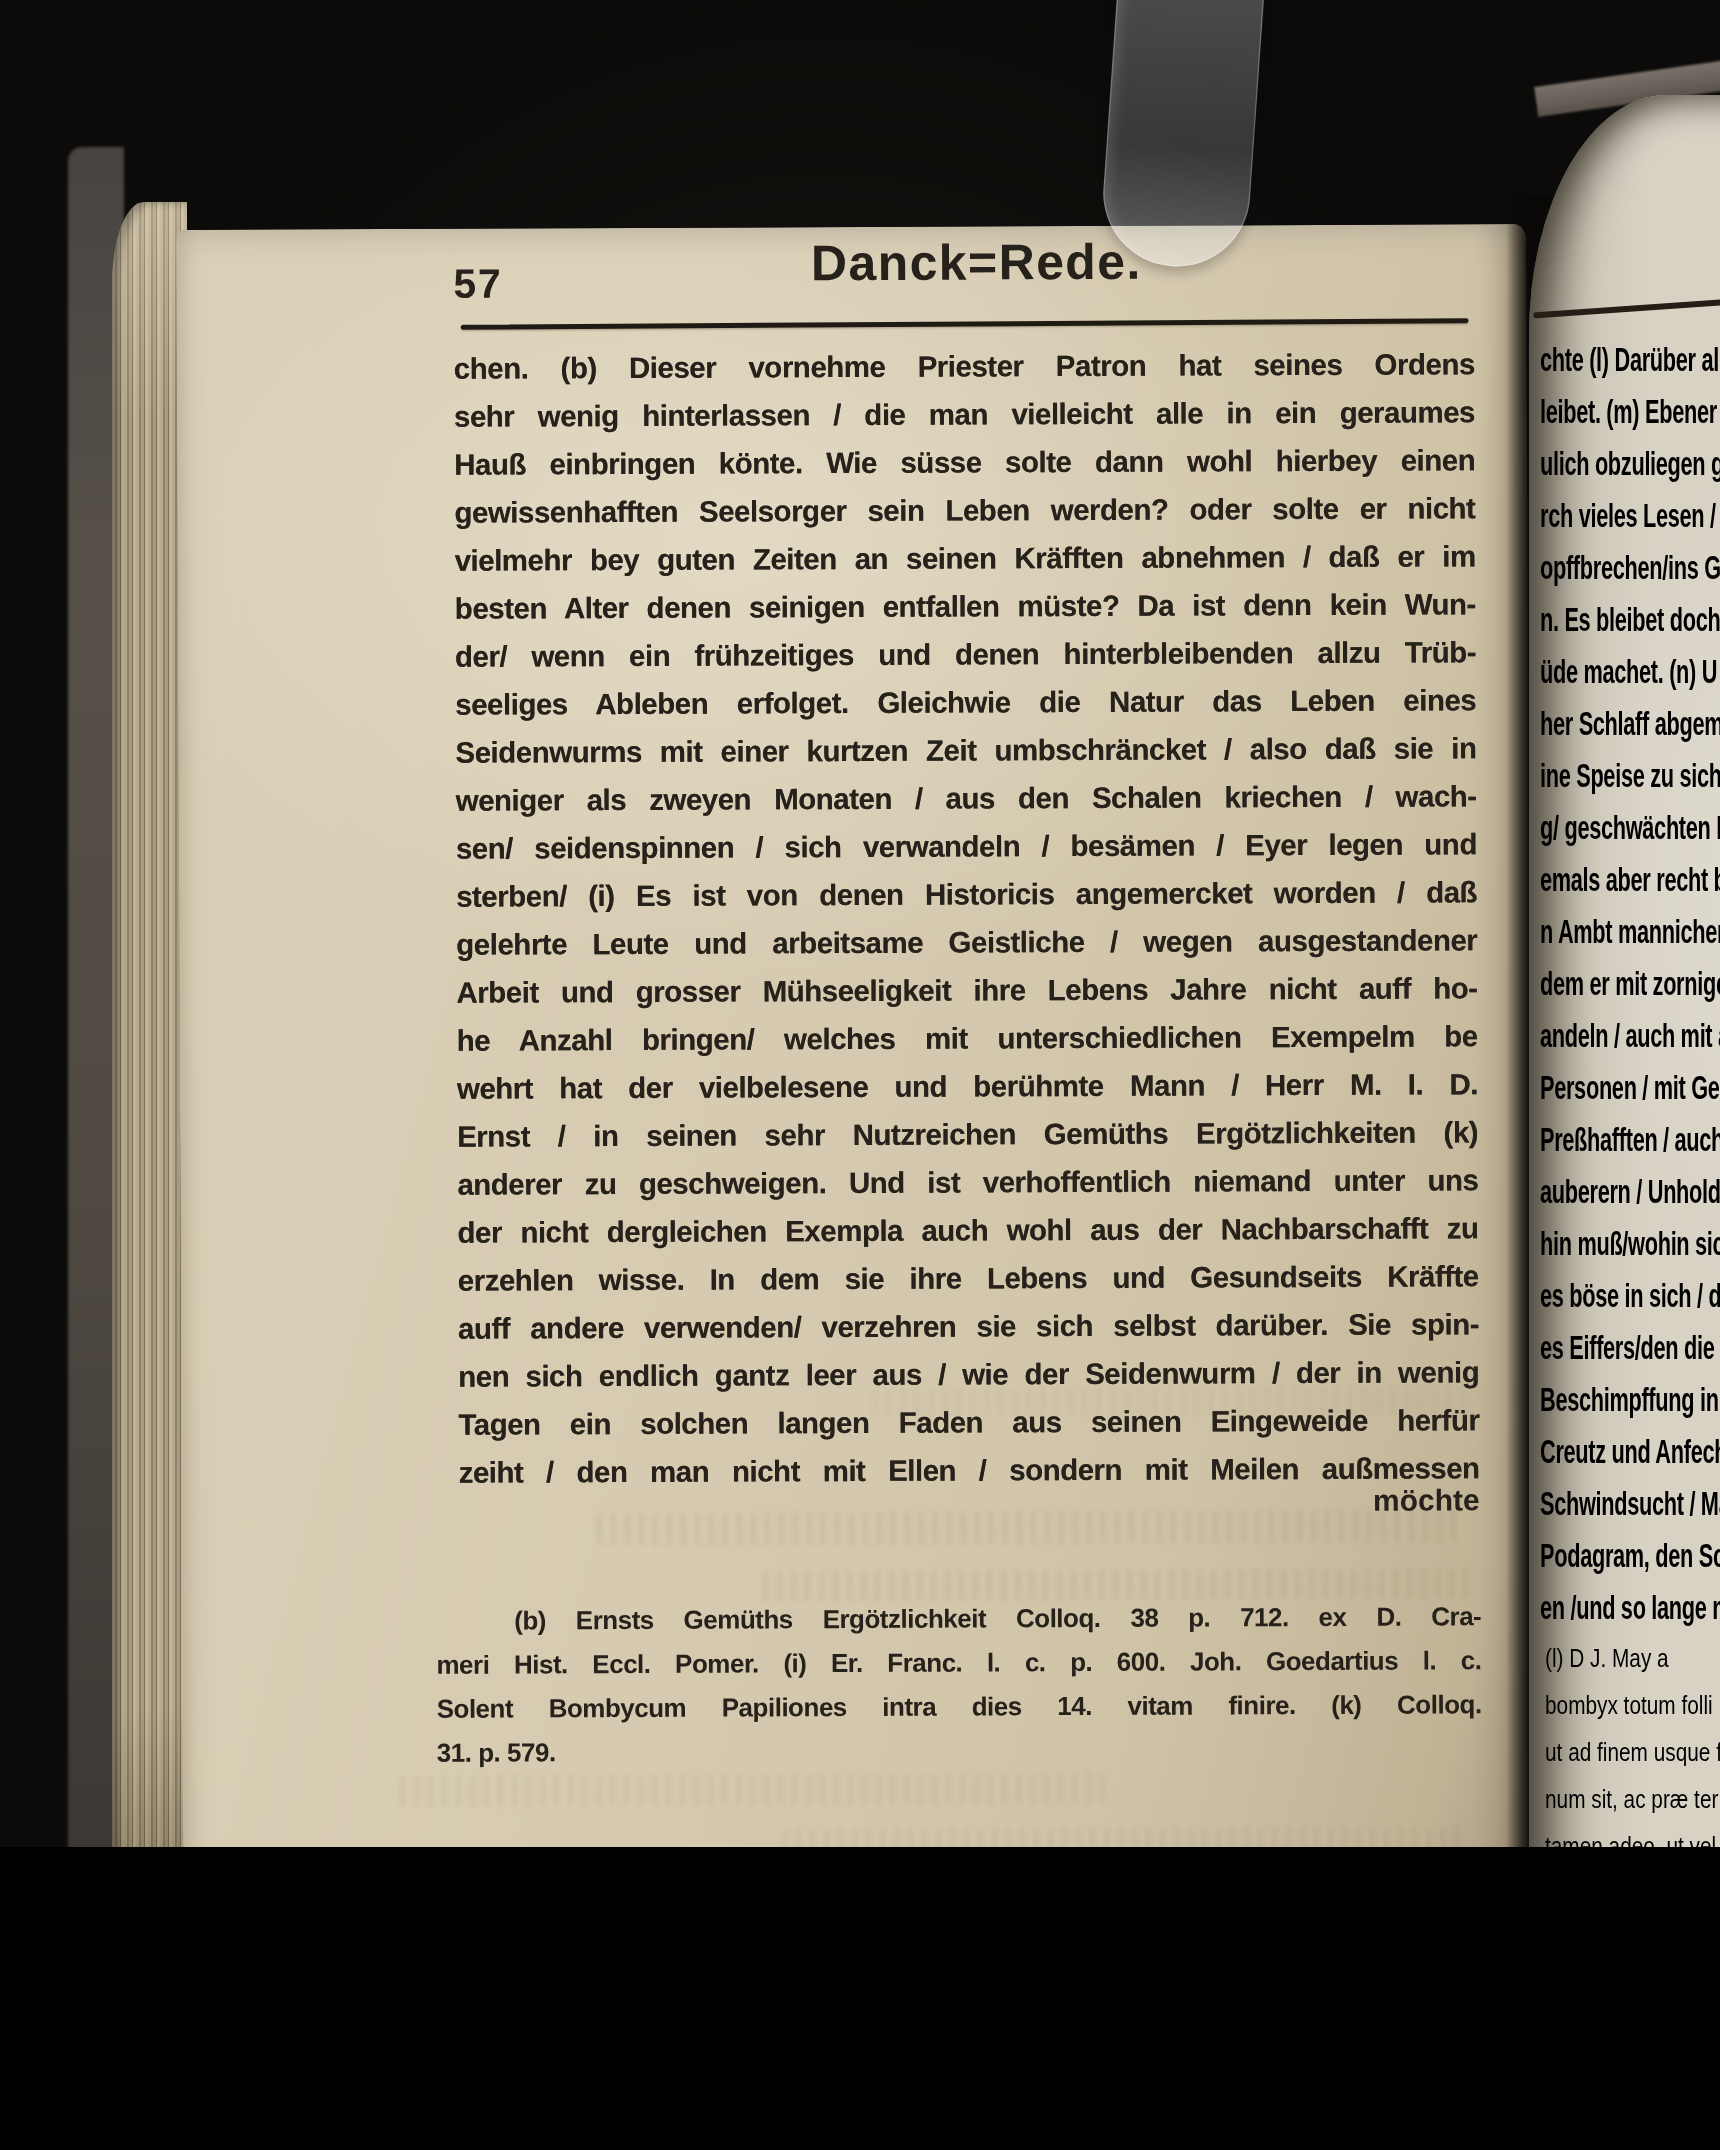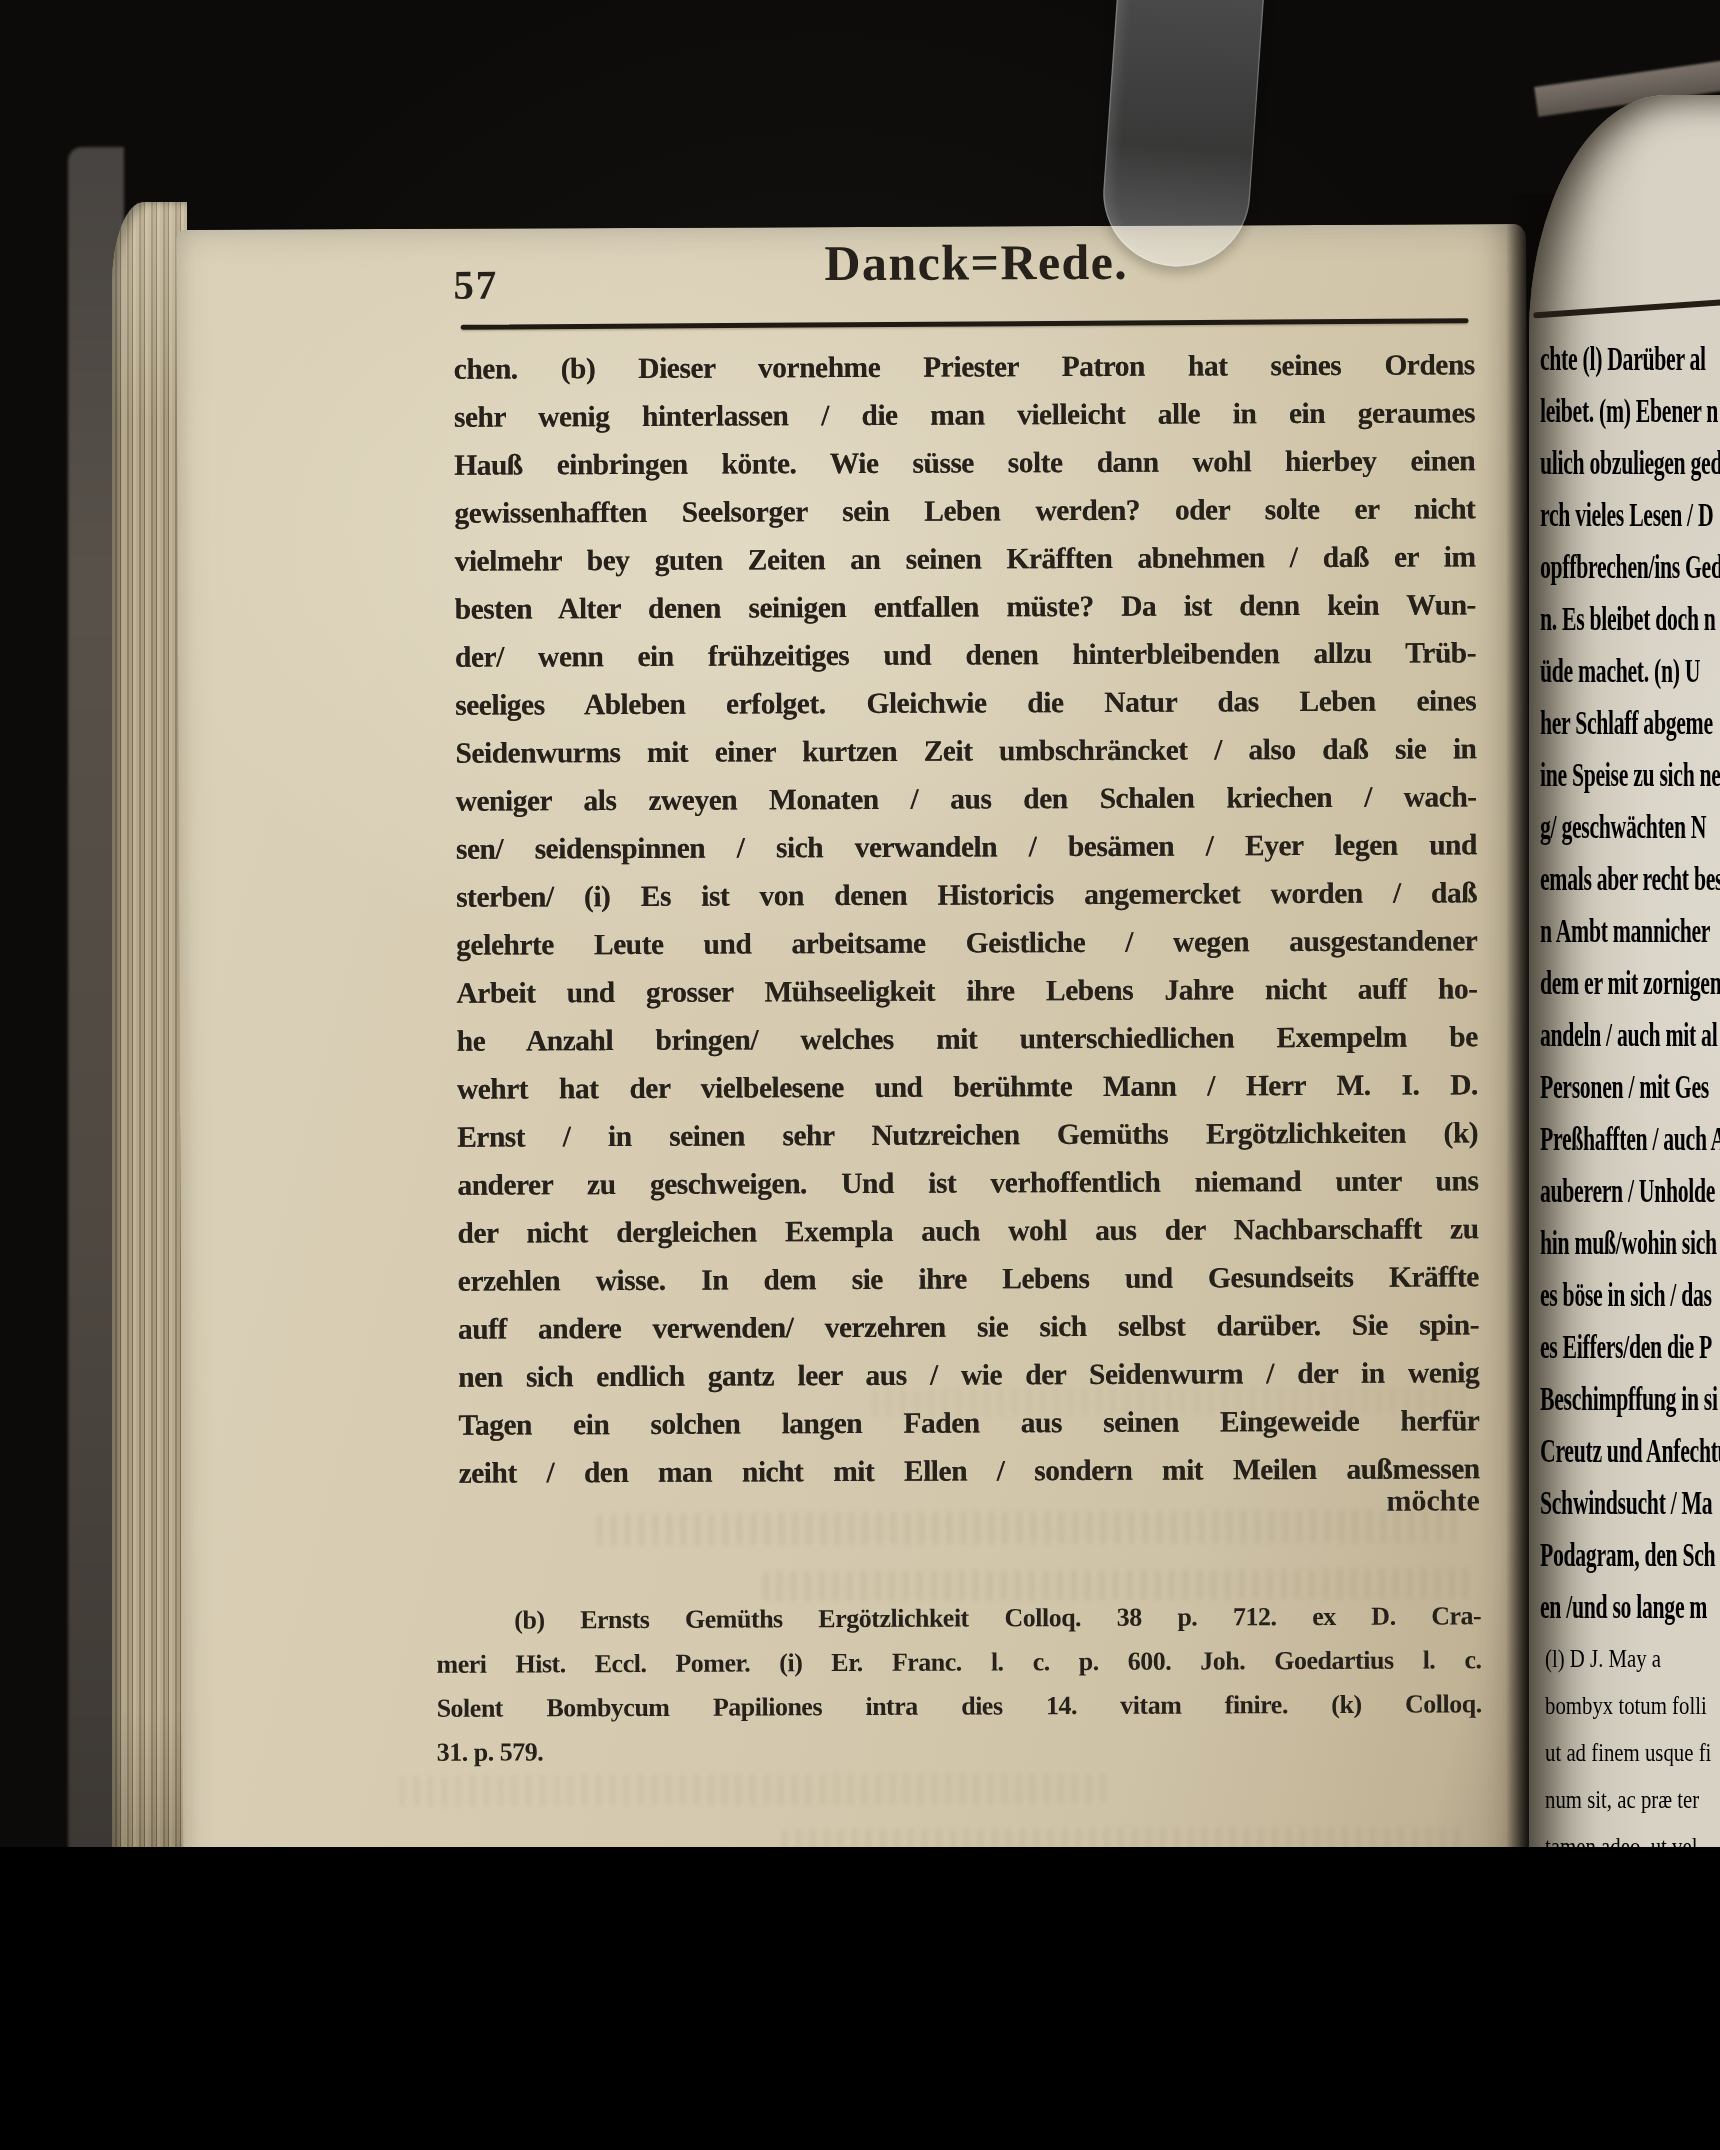--- a/index.html
+++ b/index.html
@@ -3,21 +3,21 @@
 <meta charset="utf-8">
 <style>
   :root{
     --bg:#0c0b09; --paper:#d5cab0; --paper-right:#d8d2c5; --ink:#26211a;
   }
   html,body{margin:0;padding:0;background:#000;}
   .canvas{position:relative;width:1721px;height:1847px;overflow:hidden;
     background:
       radial-gradient(1106px 1198px at 48% 42%, rgba(255,250,235,.05), rgba(0,0,0,0) 70%),
       var(--bg);
-    font-family:Liberation Serif, serif;}
+    font-family:Liberation Sans, sans-serif;}
   .canvas *{position:absolute;box-sizing:border-box;}
 
   
   .cover-edge{left:68px;top:147px;width:56px;height:1964px;
     background:linear-gradient(180deg,#474340 0%,#575149 22%,#4e4841 55%,#393531 92%);
     filter:blur(1.4px);border-radius:14px 0 0 14px;}
   .fore-edge{left:112px;top:202px;width:75px;height:1837px;
     background:
       linear-gradient(180deg,rgba(255,248,226,.25),rgba(0,0,0,0) 12%,rgba(0,0,0,0) 82%,rgba(40,30,15,.45)),
       repeating-linear-gradient(90deg,#b6a98d 0 3.2px,#8f8267 3.2px 4.6px,#a89b7f 4.6px 7.8px,#7b6e54 7.8px 9.2px,#c0b398 9.2px 12px);

